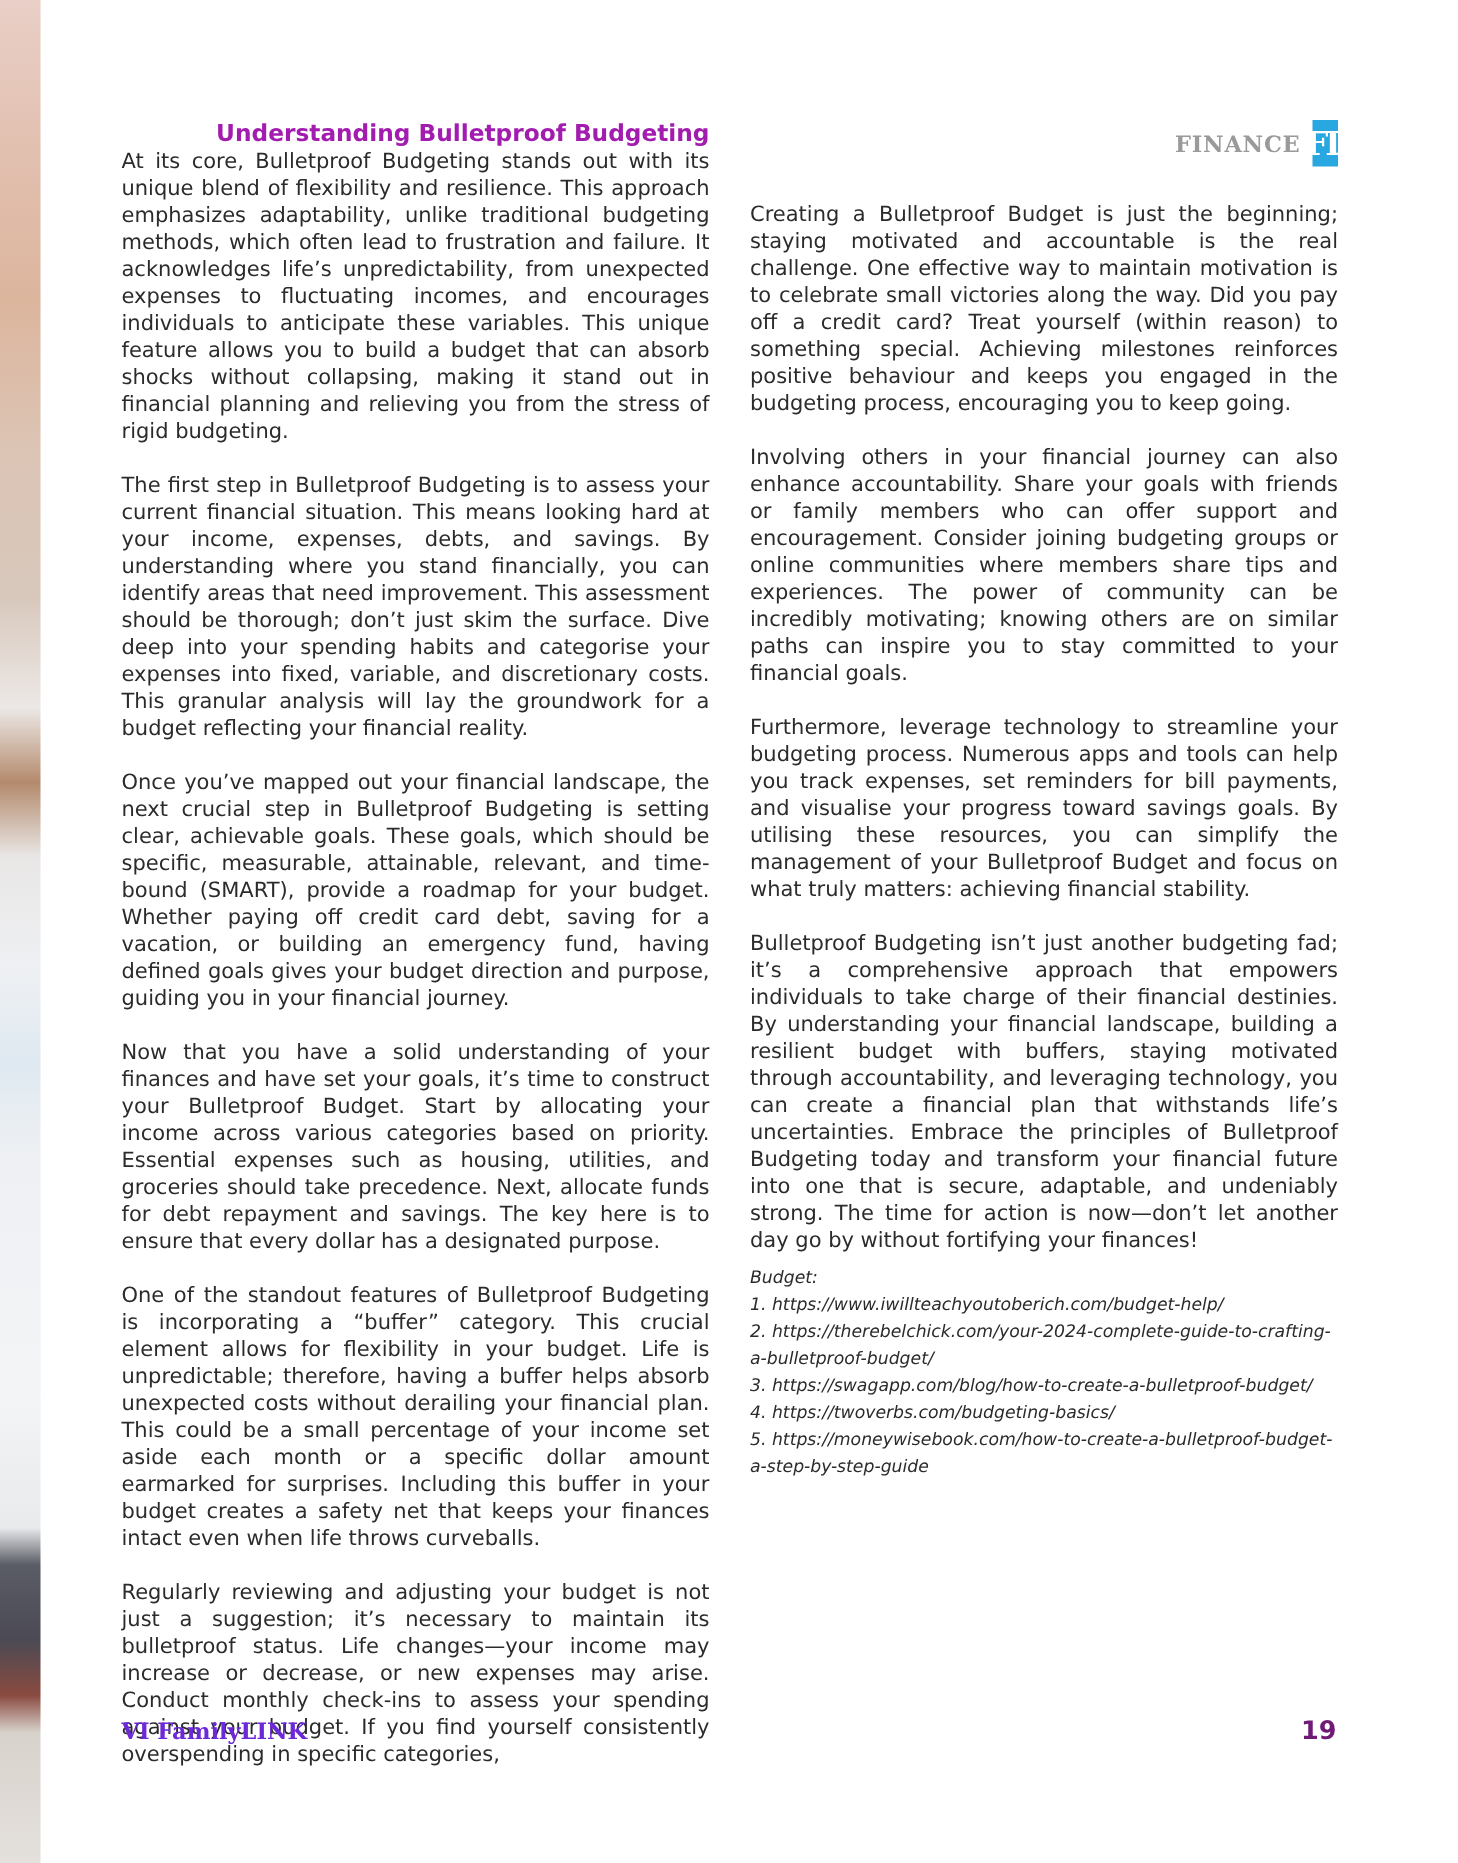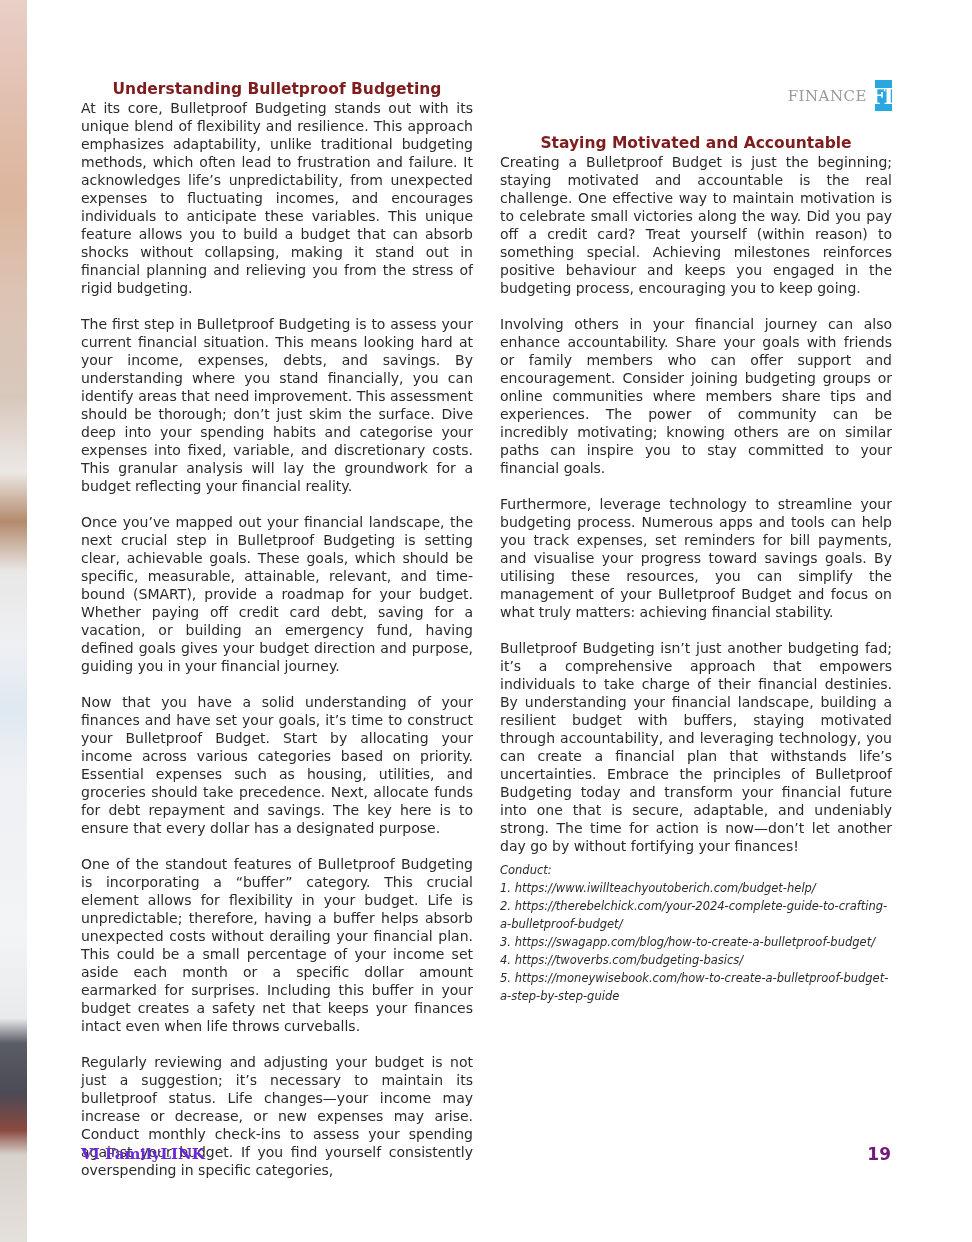--- a/index.html
+++ b/index.html
@@ -5,27 +5,27 @@
   html, body { margin:0; padding:0; }
   body { width:972px; height:1242px; position:relative; background:#ffffff; overflow:hidden;
          font-family:"DejaVu Sans", sans-serif; color:#2b2b2b; }
   .photo-strip { position:absolute; left:0; top:0; width:27px; height:1242px;
     background: linear-gradient(180deg,
       #e9cfc7 0%, #e2c0b0 8%, #dcb59d 16%, #dcc4b4 24%, #d8c8bc 32%,
       #ece8e6 38%, #b48a6c 42%, #e9e7e6 46%, #eef0f3 52%, #dfe9f1 57%,
       #eef0f3 62%, #f3f4f6 75%, #e9eaec 82%, #5a5c66 84%, #4b4a55 88%,
       #8a4a40 91%, #d8d2cc 93%, #e4e0dc 100%); }
   .header-logo { position:absolute; right:80px; top:80px; display:flex; align-items:center; gap:8px; }
-  .finance-label { font-family:"DejaVu Serif", serif; font-weight:normal; font-size:15px; color:#9a9a9a; letter-spacing:0.5px;margin-left:28px; }
+  .finance-label { font-family:"DejaVu Serif", serif; font-weight:bold; font-size:15px; color:#9a9a9a; letter-spacing:0.5px;margin-left:28px; }
   .fl-mark { width:17px; height:31px; background:#29a7e0; color:#fff; display:flex; align-items:center; justify-content:center;
     font-family:"DejaVu Serif", serif; font-size:22px; font-weight:bold; letter-spacing:-2px; }
   .col { position:absolute; width:392px; font-size:14px; line-height:18px; text-align:justify; }
   .col-left { left:81px; top:80px; }
   .col-right { left:500px; top:134px; }
-  h2.sec { margin:0; font-size:15.5px; line-height:19px; font-weight:bold; color:#7f1d1d; text-align:center; }
+  h2.sec { margin:0; font-size:15.5px; line-height:19px; font-weight:bold; color:#a21caf; text-align:right; }
   p { margin:0 0 18px 0; }
   p.last { margin-bottom:0; }
   .sources { font-style:italic; font-size:11.5px; line-height:18px; text-align:left; margin-top:6px; }
   .sources div { margin:0; }
   .footer-left { position:absolute; left:81px; top:1145px; font-family:"DejaVu Serif", serif; font-weight:bold; font-size:15px; color:#6d28d9; }
   .footer-right { position:absolute; right:81px; top:1144px; font-weight:bold; font-size:17px; color:#701a75; }
 </style>
 </head>
 <body>
 
@@ -40,27 +40,26 @@
   <h2 class="sec">Understanding Bulletproof Budgeting</h2>
   <p>At its core, Bulletproof Budgeting stands out with its unique blend of flexibility and resilience. This approach emphasizes adaptability, unlike traditional budgeting methods, which often lead to frustration and failure. It acknowledges life’s unpredictability, from unexpected expenses to fluctuating incomes, and encourages individuals to anticipate these variables. This unique feature allows you to build a budget that can absorb shocks without collapsing, making it stand out in financial planning and relieving you from the stress of rigid budgeting.</p>
   <p>The first step in Bulletproof Budgeting is to assess your current financial situation. This means looking hard at your income, expenses, debts, and savings. By understanding where you stand financially, you can identify areas that need improvement. This assessment should be thorough; don’t just skim the surface. Dive deep into your spending habits and categorise your expenses into fixed, variable, and discretionary costs. This granular analysis will lay the groundwork for a budget reflecting your financial reality.</p>
   <p>Once you’ve mapped out your financial landscape, the next crucial step in Bulletproof Budgeting is setting clear, achievable goals. These goals, which should be specific, measurable, attainable, relevant, and time-bound (SMART), provide a roadmap for your budget. Whether paying off credit card debt, saving for a vacation, or building an emergency fund, having defined goals gives your budget direction and purpose, guiding you in your financial journey.</p>
   <p>Now that you have a solid understanding of your finances and have set your goals, it’s time to construct your Bulletproof Budget. Start by allocating your income across various categories based on priority. Essential expenses such as housing, utilities, and groceries should take precedence. Next, allocate funds for debt repayment and savings. The key here is to ensure that every dollar has a designated purpose.</p>
   <p>One of the standout features of Bulletproof Budgeting is incorporating a “buffer” category. This crucial element allows for flexibility in your budget. Life is unpredictable; therefore, having a buffer helps absorb unexpected costs without derailing your financial plan. This could be a small percentage of your income set aside each month or a specific dollar amount earmarked for surprises. Including this buffer in your budget creates a safety net that keeps your finances intact even when life throws curveballs.</p>
   <p class="last">Regularly reviewing and adjusting your budget is not just a suggestion; it’s necessary to maintain its bulletproof status. Life changes—your income may increase or decrease, or new expenses may arise. Conduct monthly check-ins to assess your spending against your budget. If you find yourself consistently overspending in specific categories,</p>
 </div>
 
 <div class="col col-right">
-  <h2 class="sec">Staying Motivated and Accountable</h2>
   <p>Creating a Bulletproof Budget is just the beginning; staying motivated and accountable is the real challenge. One effective way to maintain motivation is to celebrate small victories along the way. Did you pay off a credit card? Treat yourself (within reason) to something special. Achieving milestones reinforces positive behaviour and keeps you engaged in the budgeting process, encouraging you to keep going.</p>
   <p>Involving others in your financial journey can also enhance accountability. Share your goals with friends or family members who can offer support and encouragement. Consider joining budgeting groups or online communities where members share tips and experiences. The power of community can be incredibly motivating; knowing others are on similar paths can inspire you to stay committed to your financial goals.</p>
   <p>Furthermore, leverage technology to streamline your budgeting process. Numerous apps and tools can help you track expenses, set reminders for bill payments, and visualise your progress toward savings goals. By utilising these resources, you can simplify the management of your Bulletproof Budget and focus on what truly matters: achieving financial stability.</p>
   <p class="last">Bulletproof Budgeting isn’t just another budgeting fad; it’s a comprehensive approach that empowers individuals to take charge of their financial destinies. By understanding your financial landscape, building a resilient budget with buffers, staying motivated through accountability, and leveraging technology, you can create a financial plan that withstands life’s uncertainties. Embrace the principles of Bulletproof Budgeting today and transform your financial future into one that is secure, adaptable, and undeniably strong. The time for action is now—don’t let another day go by without fortifying your finances!</p>
   <div class="sources">
-    <div>Conduct:</div>
+    <div>Budget:</div>
     <div>1. https://www.iwillteachyoutoberich.com/budget-help/</div>
     <div>2.  https://therebelchick.com/your-2024-complete-guide-to-crafting-a-bulletproof-budget/</div>
     <div>3. https://swagapp.com/blog/how-to-create-a-bulletproof-budget/</div>
     <div>4. https://twoverbs.com/budgeting-basics/</div>
     <div>5. https://moneywisebook.com/how-to-create-a-bulletproof-budget-a-step-by-step-guide</div>
   </div>
 </div>
 
 <div class="footer-left">VI FamilyLINK</div>
 <div class="footer-right">19</div>

